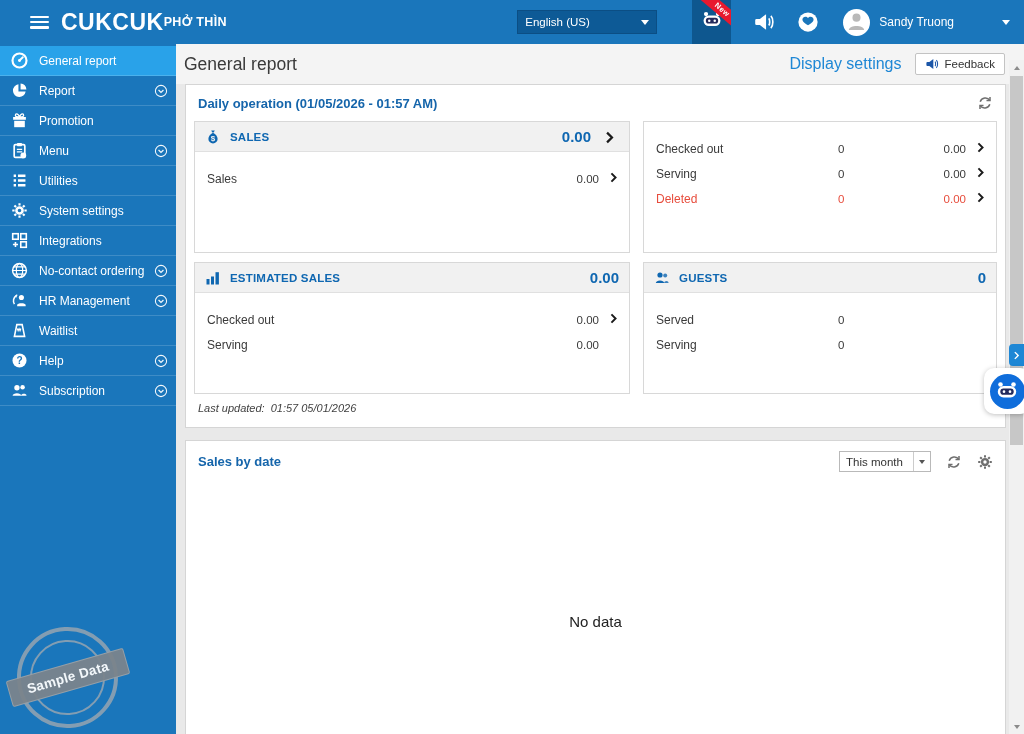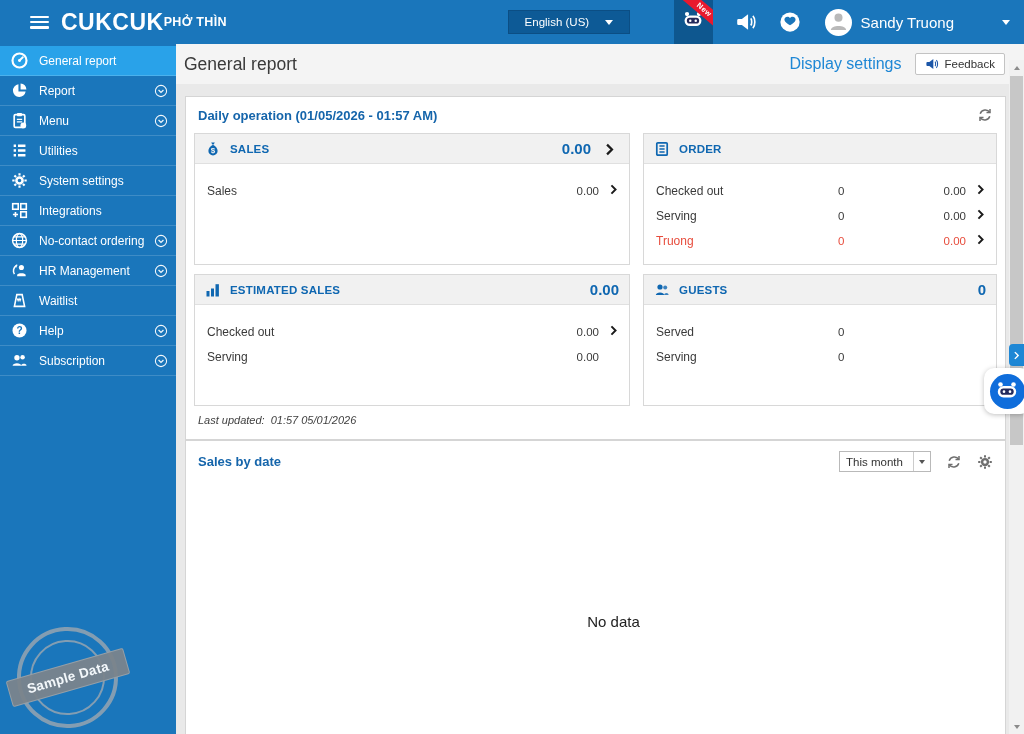--- a/index.html
+++ b/index.html
@@ -6,31 +6,31 @@
   html,body{width:1024px;height:734px;overflow:hidden;font-family:"Liberation Sans",sans-serif}
   #app{position:relative;width:1024px;height:734px;background:#0ea5e9}
 
   
   .topbar{position:absolute;left:0;top:0;width:1024px;height:44px;background:#1a76bb;display:flex;align-items:center;z-index:30}
   .burger{width:19px;height:13px;margin-left:30px;display:flex;flex-direction:column;justify-content:space-between;cursor:pointer}
   .burger i{display:block;height:2.6px;background:#fff;border-radius:1px}
   .logo{color:#fff;font-weight:bold;font-size:23px;letter-spacing:.5px;margin-left:12px}
   .restaurant{color:#fff;font-size:12.5px;font-weight:bold;letter-spacing:.3px}
   .tb-right{margin-left:auto;display:flex;align-items:center;height:44px}
-  .lang-select{width:122px;height:24px;background:#0d5a96;border:1px solid #0b4e84;display:flex;align-items:center;padding:0 16px;cursor:pointer;margin-right:44px}
+  .lang-select{width:140px;height:24px;background:#0d5a96;border:1px solid #0b4e84;display:flex;align-items:center;padding:0 7px;cursor:pointer;margin-right:35px}
   .lang-select .lbl{color:#fff;font-size:11.5px;flex:1}
   .caret{width:0;height:0;border-left:4px solid transparent;border-right:4px solid transparent;border-top:5px solid #fff}
   .bot-square{position:relative;width:39px;height:44px;background:#0e578f;display:flex;align-items:center;justify-content:center;cursor:pointer;overflow:hidden}
   .bot-square svg{width:22px;height:22px}
   .ribbon{position:absolute;top:4px;right:-15px;width:48px;height:12px;background:#e8192e;transform:rotate(40deg);color:#fff;font-size:7.5px;font-weight:bold;text-align:center;line-height:12px;letter-spacing:.5px}
   .tb-icon{width:22px;height:22px;color:#fff;margin-left:22px;cursor:pointer}
   .tb-icon svg{width:100%;height:100%}
   .avatar{width:27px;height:27px;border-radius:50%;background:#fff;margin-left:24px;overflow:hidden;display:flex;align-items:flex-end;justify-content:center;cursor:pointer}
   .avatar svg{width:23px;height:23px}
-  .user-name{color:#fff;font-size:15px;margin:0 10px 0 9px;cursor:pointer}
+  .user-name{color:#fff;font-size:12px;margin:0 10px 0 9px;cursor:pointer}
   .user-caret{margin-right:14px;margin-left:38px;cursor:pointer}
 
   
   .sidebar{position:absolute;left:0;top:44px;width:176px;height:690px;background:#1a76bb;z-index:20}
   .sb-menu{padding-top:2px}
   .sb-item{position:relative;height:30px;display:flex;align-items:center;padding:0 8px 0 11px;cursor:pointer;border-bottom:1px solid rgba(255,255,255,.16)}
   .sb-item.active{background:#29a2e9}
   .sb-item.highlighted{outline:2px solid #e23a36;outline-offset:-1px;z-index:2}
   .sb-icon{width:19px;height:18px;color:#fff;flex:0 0 19px;display:flex;align-items:center}
   .sb-icon svg{width:17px;height:17px}
@@ -49,21 +49,21 @@
   .main-h{position:absolute;left:0;top:0;width:100%;height:40px;background:#f4f4f4;display:flex;align-items:center}
   .page-title{font-size:17.5px;color:#3a3a3a;margin-left:8px}
   .mh-right{margin-left:auto;display:flex;align-items:center}
   .display-settings{color:#1e87d5;font-size:16px;cursor:pointer;margin-right:14px}
   .feedback-btn{height:22px;background:#fff;border:1px solid #c3c3c3;border-radius:2px;display:flex;align-items:center;padding:0 9px;cursor:pointer;margin-right:19px}
   .feedback-btn .f-icon{width:14px;height:14px;color:#1b56a8;margin-right:5px}
   .feedback-btn .f-icon svg{width:14px;height:14px}
   .feedback-btn .f-lbl{font-size:11.5px;color:#333}
 
   .panel{position:absolute;left:9px;width:821px;background:#fff;border:1px solid #d5d5d5}
-  .panel1{top:52px;height:344px}
+  .panel1{top:40px;height:344px}
   .panel2{top:396px;height:336px}
   .panel-h{display:flex;align-items:center;padding:10px 12px 6px 12px}
   .panel-title{color:#1565ab;font-weight:bold;font-size:13px}
   .ph-right{margin-left:auto;display:flex;align-items:center;gap:15px}
   .gicon{width:16px;height:16px;color:#6f6f6f;cursor:pointer}
   .gicon svg{width:16px;height:16px}
 
   
   .cards{display:grid;grid-template-columns:436px 1fr;grid-template-rows:132px 132px;gap:9px 13px;margin:4px 8px 0 8px}
   .card{border:1px solid #d8d8d8;background:#fff}
@@ -84,21 +84,21 @@
   .r-chev{width:20px;text-align:right;color:#1a1a1a}
   .r-chev svg{width:11px;height:11px}
   .last-updated{margin:8px 0 0 12px;font-style:italic;font-size:11px;color:#3f3f3f}
   .last-updated .lu-val{margin-left:6px}
 
   
   .select-box{width:92px;height:21px;background:#fff;border:1px solid #b9b9b9;display:flex;align-items:center;cursor:pointer}
   .select-box .s-lbl{flex:1;font-size:11.5px;color:#333;padding-left:6px}
   .select-box .s-arrow{width:17px;height:100%;border-left:1px solid #ccc;display:flex;align-items:center;justify-content:center}
   .select-box .s-arrow i{width:0;height:0;border-left:3.5px solid transparent;border-right:3.5px solid transparent;border-top:4.5px solid #555}
-  .no-data{position:absolute;left:18px;top:172px;width:100%;text-align:center;font-size:15px;color:#222}
+  .no-data{position:absolute;left:0;top:172px;width:100%;text-align:center;font-size:15px;color:#222}
 
   
   .vscroll{position:absolute;right:0;top:60px;width:15px;height:674px;background:#f1f1f1;z-index:40}
   .vs-arrow{position:absolute;left:0;width:15px;height:15px;display:flex;align-items:center;justify-content:center}
   .vs-arrow.up{top:0}.vs-arrow.down{bottom:0}
   .vs-arrow i{width:0;height:0;border-left:3.5px solid transparent;border-right:3.5px solid transparent}
   .vs-arrow.up i{border-bottom:4.5px solid #8a8a8a}
   .vs-arrow.down i{border-top:4.5px solid #8a8a8a}
   .vs-thumb{position:absolute;left:1px;top:16px;width:13px;height:369px;background:#c7c7c7}
 
@@ -174,20 +174,30 @@
             <svg viewBox="0 0 16 16">
               <path d="M7 2.2A6 6 0 1 0 13.8 9H7z" fill="currentColor"></path>
               <path d="M9 1.5a6 6 0 0 1 5.5 5.5H9z" fill="currentColor"></path>
             </svg>
           </span>
           <span class="sb-label">Report</span>
           <span class="sb-chevron"><svg viewBox="0 0 16 16">
               <circle cx="8" cy="8" r="6.4" fill="none" stroke="currentColor" stroke-width="1.2"></circle>
               <path d="M5.2 6.8L8 9.6l2.8-2.8" fill="none" stroke="currentColor" stroke-width="1.4"></path>
             </svg></span>
+        </div>
+        <div class="sb-item">
+          <span class="sb-icon">
+            <svg viewBox="0 0 16 16">
+              <rect x="2" y="4.7" width="12" height="2.6" fill="currentColor"></rect>
+              <rect x="3" y="8.3" width="10" height="6" fill="currentColor"></rect>
+              <path d="M5.2 1.7c1.3 0 2.3 1.3 2.8 2.9-1.7 0-3.9-.2-3.9-1.4 0-.9.5-1.5 1.1-1.5zM10.8 1.7c-1.3 0-2.3 1.3-2.8 2.9 1.7 0 3.9-.2 3.9-1.4 0-.9-.5-1.5-1.1-1.5z" fill="none" stroke="currentColor" stroke-width="1.2"></path>
+            </svg>
+          </span>
+          <span class="sb-label">Promotion</span>
         </div>
         <div class="sb-item">
           <span class="sb-icon">
             <svg viewBox="0 0 16 16">
               <rect x="3" y="2.5" width="10" height="12" rx="1.2" fill="none" stroke="currentColor" stroke-width="1.6"></rect>
               <rect x="5.7" y="1" width="4.6" height="3" rx="0.6" fill="currentColor"></rect>
               <path d="M5.5 7h5M5.5 9.3h5" stroke="currentColor" stroke-width="1.2"></path>
               <circle cx="11.6" cy="12.6" r="2.7" fill="currentColor"></circle>
             </svg>
           </span>
@@ -348,48 +358,39 @@
                 <span class="r-label">Sales</span>
                 <span class="r-value">0.00</span>
                 <span class="r-chev"><svg viewBox="0 0 16 16">
                     <path d="M5 2L11 8l-6 6" fill="none" stroke="currentColor" stroke-width="2.8"></path>
                   </svg></span>
               </div>
             </div>
         </div>
 
         <div class="card">
-          <div class="card-h">
-            <span class="h-icon">
-                <svg viewBox="0 0 16 16">
-                  <rect x="2.8" y="1.8" width="10.4" height="12.4" rx="1" fill="none" stroke="currentColor" stroke-width="1.7"></rect>
-                  <path d="M5.4 5h5.2M5.4 8h5.2M5.4 11h5.2" stroke="currentColor" stroke-width="1.3"></path>
-                </svg>
-              </span>
-            <span class="h-title">ORDER</span>
-          </div>
           <div class="card-b rows-lcv">
               <div class="crow">
                 <span class="r-label">Checked out</span>
                 <span class="r-count">0</span>
                 <span class="r-value">0.00</span>
                 <span class="r-chev"><svg viewBox="0 0 16 16">
                     <path d="M5 2L11 8l-6 6" fill="none" stroke="currentColor" stroke-width="2.8"></path>
                   </svg></span>
               </div>
               <div class="crow">
                 <span class="r-label">Serving</span>
                 <span class="r-count">0</span>
                 <span class="r-value">0.00</span>
                 <span class="r-chev"><svg viewBox="0 0 16 16">
                     <path d="M5 2L11 8l-6 6" fill="none" stroke="currentColor" stroke-width="2.8"></path>
                   </svg></span>
               </div>
               <div class="crow danger">
-                <span class="r-label">Truong</span>
+                <span class="r-label">Deleted</span>
                 <span class="r-count">0</span>
                 <span class="r-value">0.00</span>
                 <span class="r-chev"><svg viewBox="0 0 16 16">
                     <path d="M5 2L11 8l-6 6" fill="none" stroke="currentColor" stroke-width="2.8"></path>
                   </svg></span>
               </div>
             </div>
         </div>
 
         <div class="card">

